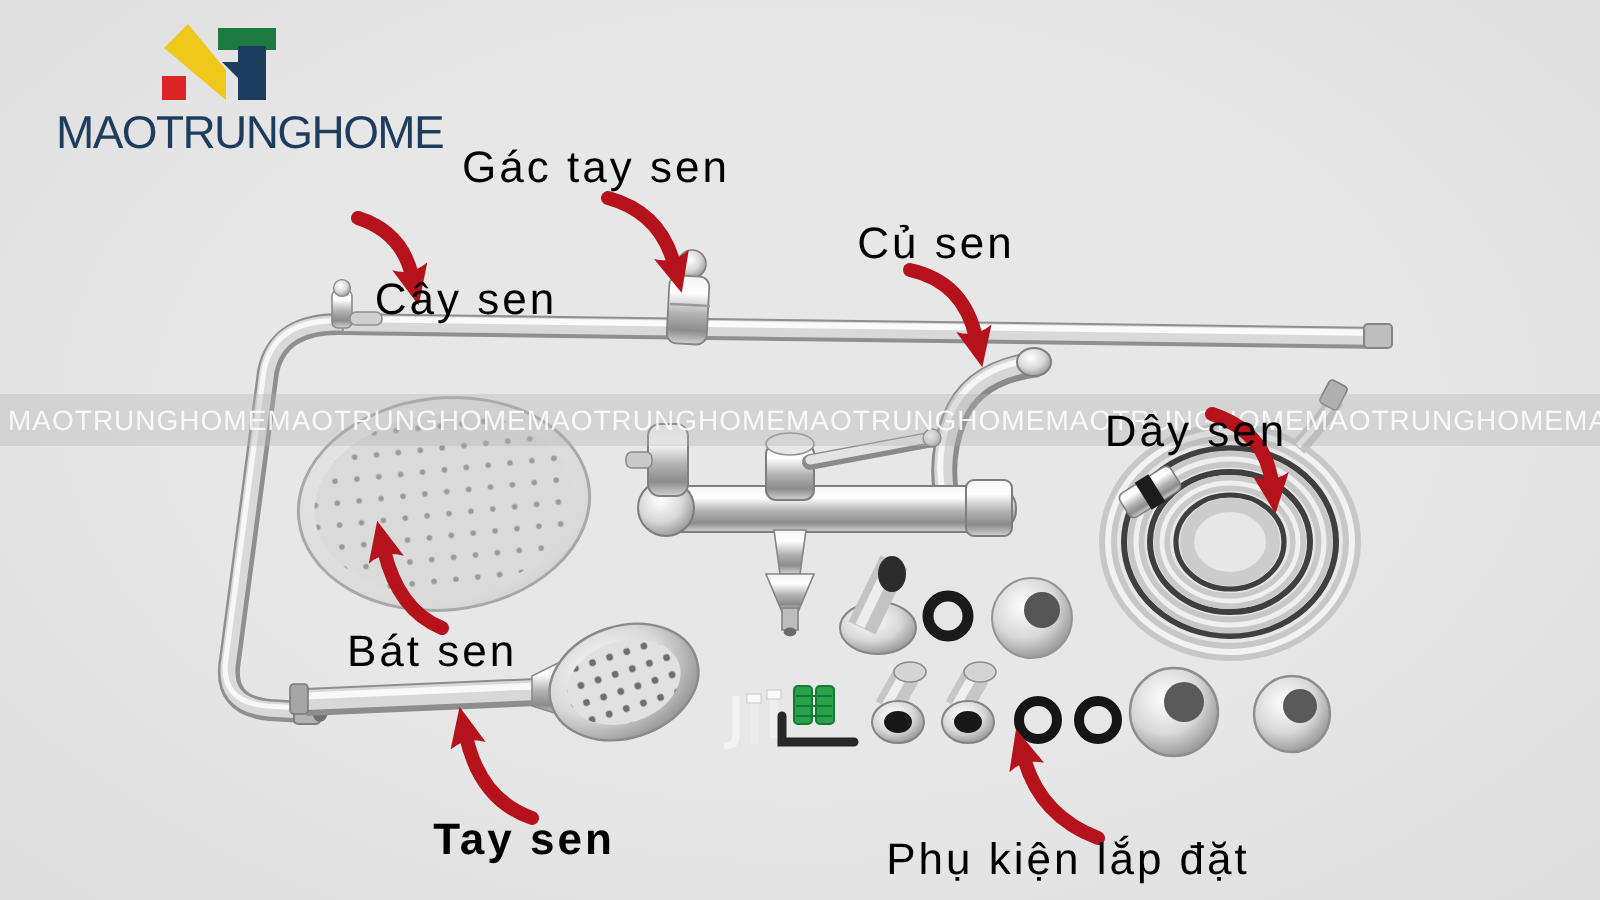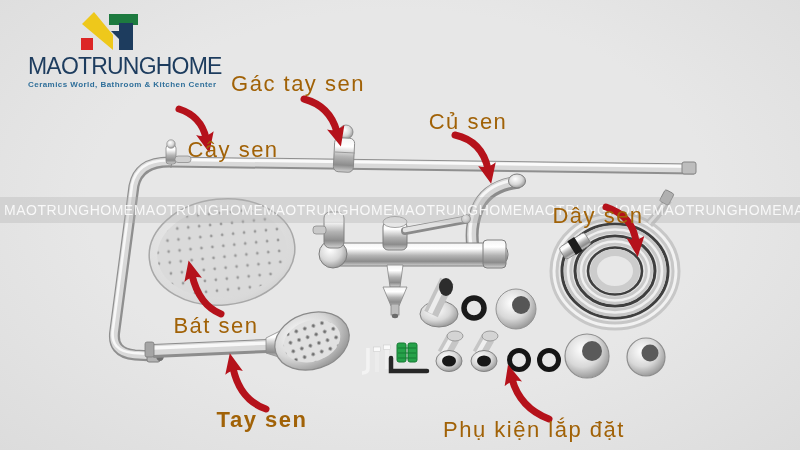--- a/index.html
+++ b/index.html
@@ -22,21 +22,21 @@
     background:rgba(178,178,178,0.35);
     display:flex;align-items:center;justify-content:space-between;
     padding:0 4px;box-sizing:border-box;
   }
   .wm-band span{
     color:rgba(255,255,255,0.85);font-size:14px;letter-spacing:0.5px;
     white-space:nowrap;font-weight:normal;
   }
   
   .lbl{
-    color:#a16207;font-size:22px;letter-spacing:1.5px;white-space:nowrap;
+    color:#000000;font-size:22px;letter-spacing:1.5px;white-space:nowrap;
     transform:translateX(-50%);
   }
   
   #art,#arrows{left:0;top:0;}
 </style>
 </head>
 <body>
 
 <svg id="art" class="abs" width="800" height="450" viewBox="0 0 800 450">
   <defs>
@@ -257,14 +257,13 @@
   <svg class="logo-mark" width="60" height="44" viewBox="0 0 60 44">
     <polygon points="2,16 14,4 33,27 33,42" fill="#eec81b"></polygon>
     <rect x="1" y="30" width="12" height="12" fill="#dc2626"></rect>
     <rect x="29" y="6" width="29" height="11" fill="#1d7a3f"></rect>
     <polygon points="31,23 39,23 39,31" fill="#1d3c5e"></polygon>
     <rect x="39" y="15" width="14" height="27" fill="#1d3c5e"></rect>
   </svg>
   <div class="brand">
     <span class="b1">MAOTRUNG</span><span class="b2">HOME</span>
   </div>
-  <div class="tagline">Ceramics World, Bathroom &amp; Kitchen Center</div>
 </div>
 
 </body></html>

